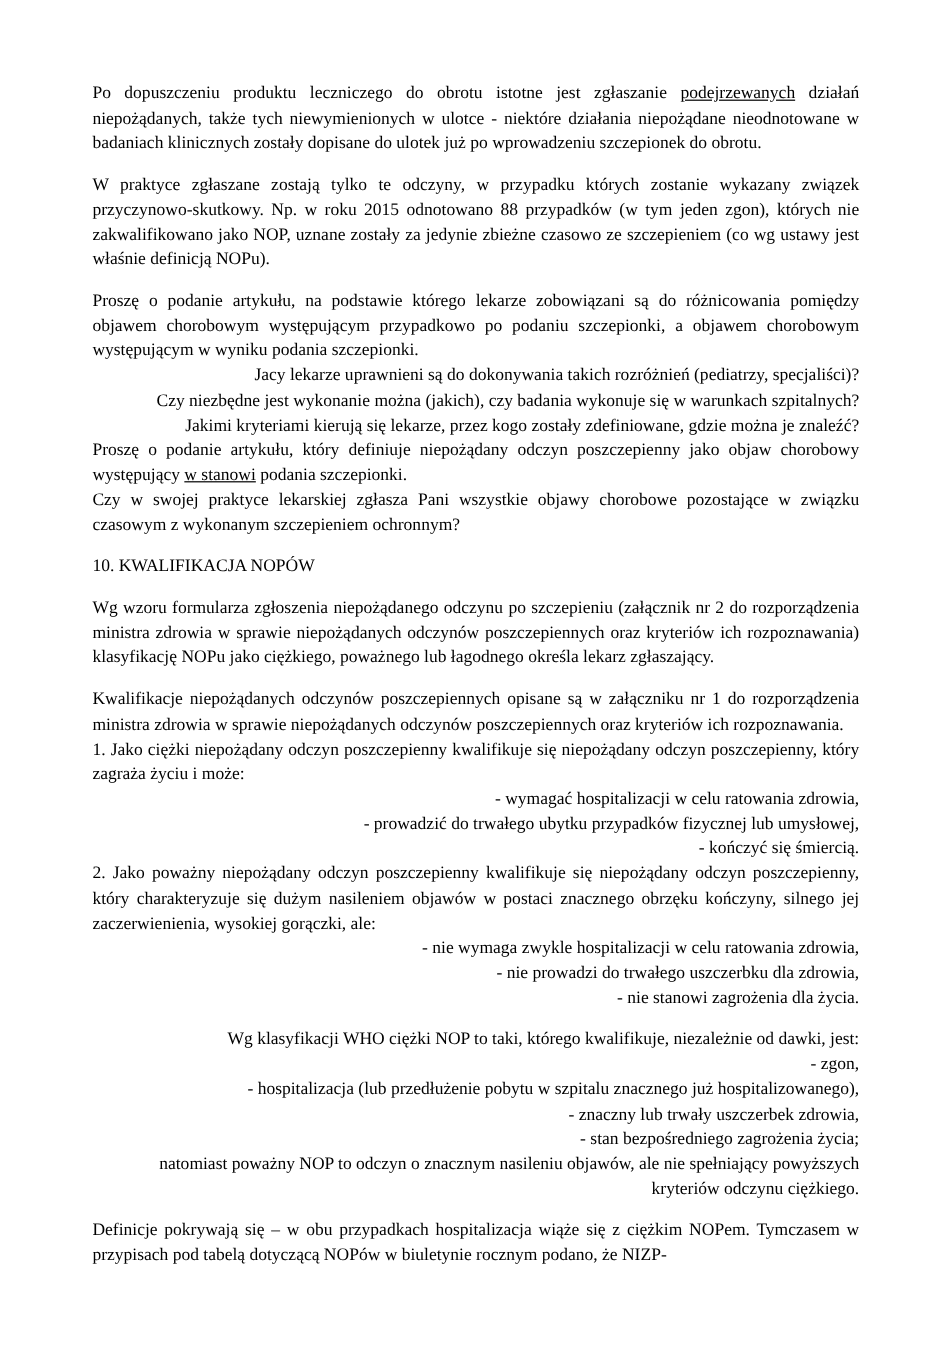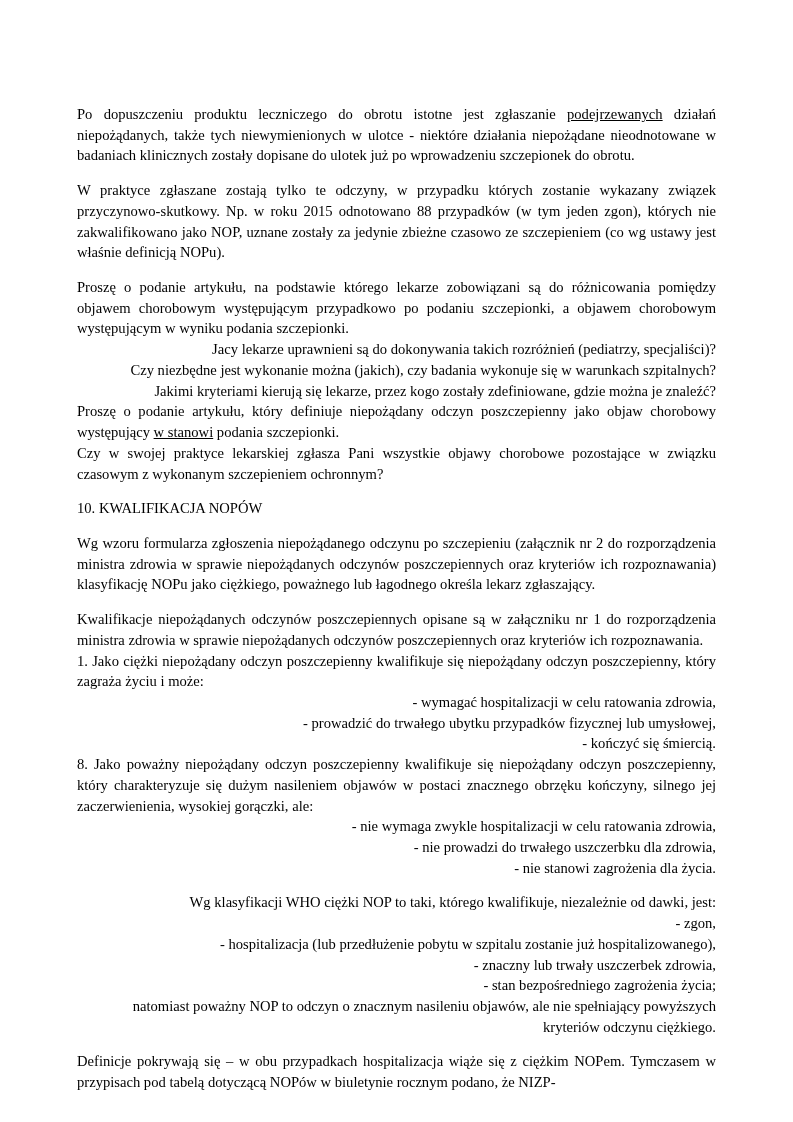--- a/index.html
+++ b/index.html
@@ -13,21 +13,21 @@
     font-family: "Liberation Serif", "DejaVu Serif", serif;
     color: #000000;
     overflow: hidden;
   }
   .page {
     position: relative;
     width: 793px;
     height: 1122px;
     background: #ffffff;
     box-sizing: border-box;
-    padding: 104px 77px 0 77px;
+    padding: 68px 77px 0 77px;
   }
   .doc-body {
     font-size: 14.6px;
     line-height: 1.42;
     text-align: justify;
     text-justify: inter-word;
     -webkit-hyphens: none;
     hyphens: none;
   }
   p {
@@ -65,27 +65,27 @@
       <div class="gap"></div>
       <p class="heading">10. KWALIFIKACJA NOPÓW</p>
       <div class="gap"></div>
       <p>Wg wzoru formularza zgłoszenia niepożądanego odczynu po szczepieniu (załącznik nr 2 do rozporządzenia ministra zdrowia w sprawie niepożądanych odczynów poszczepiennych oraz kryteriów ich rozpoznawania) klasyfikację NOPu jako ciężkiego, poważnego lub łagodnego określa lekarz zgłaszający.</p>
       <div class="gap"></div>
       <p>Kwalifikacje niepożądanych odczynów poszczepiennych opisane są w załączniku nr 1 do rozporządzenia ministra zdrowia w sprawie niepożądanych odczynów poszczepiennych oraz kryteriów ich rozpoznawania.</p>
       <p>1. Jako ciężki niepożądany odczyn poszczepienny kwalifikuje się niepożądany odczyn poszczepienny, który zagraża życiu i może:</p>
       <p class="nojust">- wymagać hospitalizacji w celu ratowania zdrowia,</p>
       <p class="nojust">- prowadzić do trwałego ubytku przypadków fizycznej lub umysłowej,</p>
       <p class="nojust">- kończyć się śmiercią.</p>
-      <p>8. Jako poważny niepożądany odczyn poszczepienny kwalifikuje się niepożądany odczyn poszczepienny, który charakteryzuje się dużym nasileniem objawów w postaci znacznego obrzęku kończyny, silnego jej zaczerwienienia, wysokiej gorączki, ale:</p>
+      <p>2. Jako poważny niepożądany odczyn poszczepienny kwalifikuje się niepożądany odczyn poszczepienny, który charakteryzuje się dużym nasileniem objawów w postaci znacznego obrzęku kończyny, silnego jej zaczerwienienia, wysokiej gorączki, ale:</p>
       <p class="nojust">- nie wymaga zwykle hospitalizacji w celu ratowania zdrowia,</p>
       <p class="nojust">- nie prowadzi do trwałego uszczerbku dla zdrowia,</p>
       <p class="nojust">- nie stanowi zagrożenia dla życia.</p>
       <div class="gap"></div>
       <p class="nojust">Wg klasyfikacji WHO ciężki NOP to taki, którego kwalifikuje, niezależnie od dawki, jest:</p>
       <p class="nojust">- zgon,</p>
-      <p class="nojust">- hospitalizacja (lub przedłużenie pobytu w szpitalu zostanie już hospitalizowanego),</p>
+      <p class="nojust">- hospitalizacja (lub przedłużenie pobytu w szpitalu znacznego już hospitalizowanego),</p>
       <p class="nojust">- znaczny lub trwały uszczerbek zdrowia,</p>
       <p class="nojust">- stan bezpośredniego zagrożenia życia;</p>
       <p class="nojust">natomiast poważny NOP to odczyn o znacznym nasileniu objawów, ale nie spełniający powyższych kryteriów odczynu ciężkiego.</p>
       <div class="gap"></div>
       <p>Definicje pokrywają się – w obu przypadkach hospitalizacja wiąże się z ciężkim NOPem. Tymczasem w przypisach pod tabelą dotyczącą NOPów w biuletynie rocznym podano, że NIZP-</p>
     </div>
 </div>
 
 </body></html>

